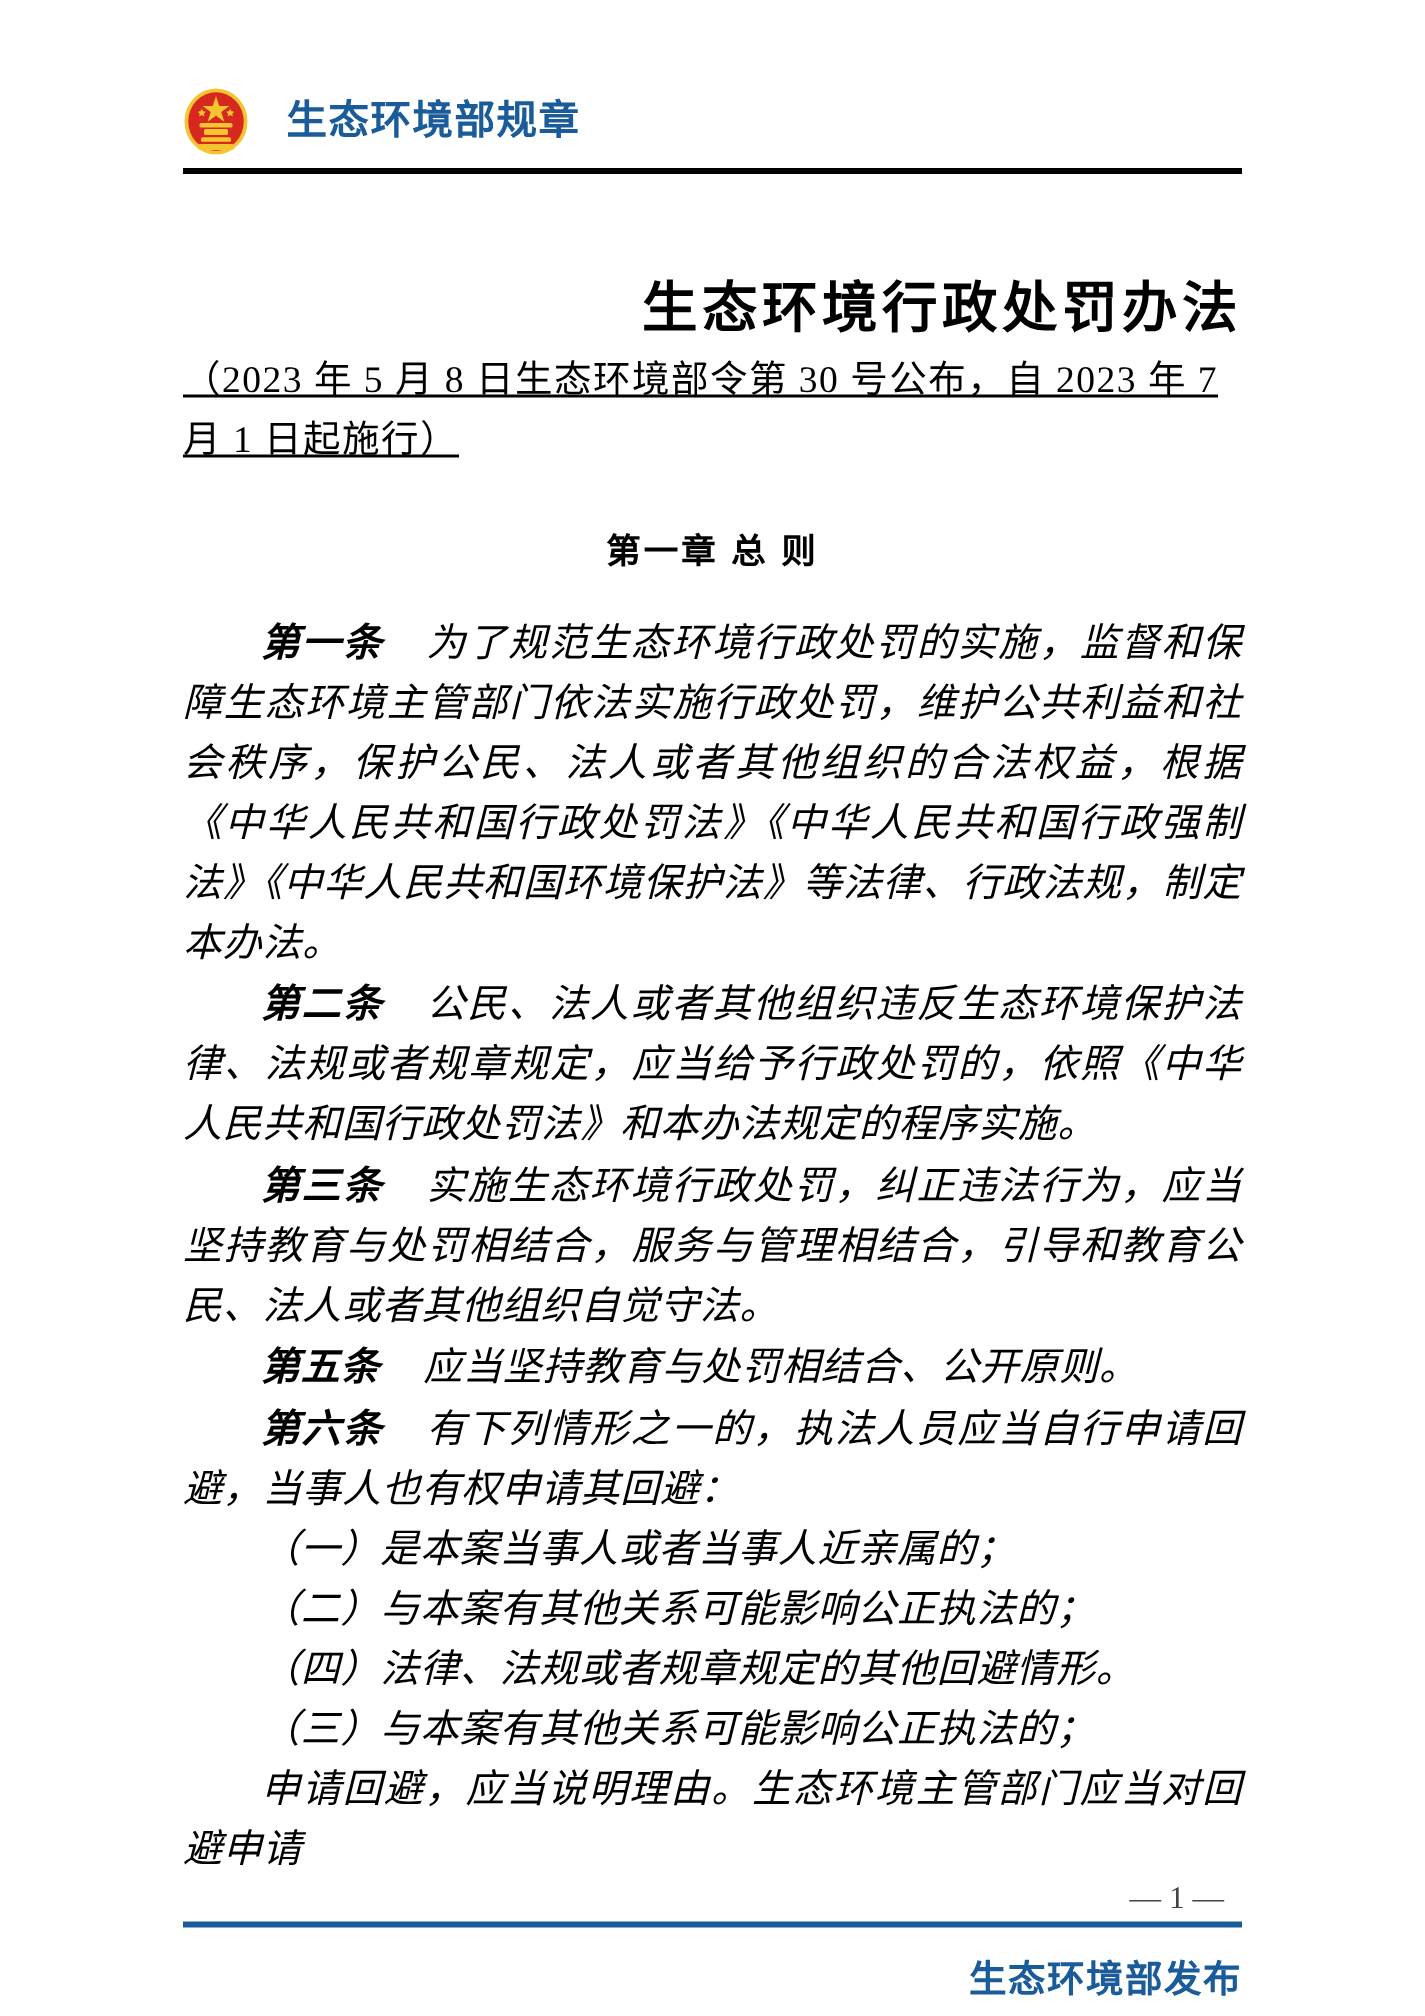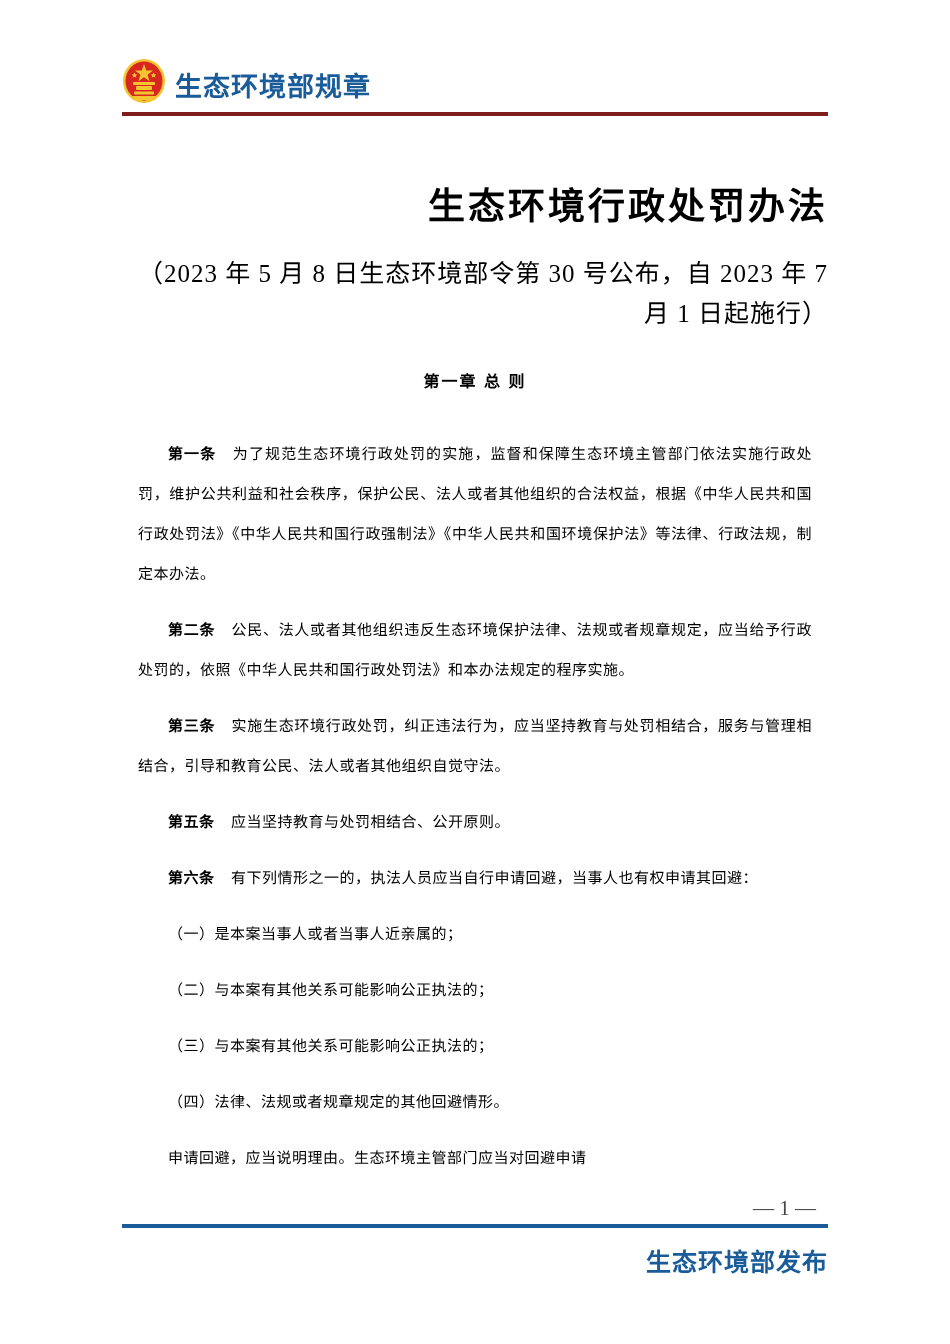--- a/index.html
+++ b/index.html
@@ -14,70 +14,72 @@
     display: flex;
     flex-direction: column;
     font-family: "Liberation Serif", "DejaVu Serif", serif;
     color: #000000;
     overflow: hidden;
   }
 
   
   .doc-header {
     display: flex;
-    align-items: flex-end;
-    gap: 9px;
+    align-items: flex-start;
+    gap: 25px;
     padding-bottom: 8px;
-    border-bottom: 4px solid #7f1d1d;
+    border-bottom: 4px solid #000000;
   }
   .emblem { width: 44px; height: 46px; flex: 0 0 auto; }
   .header-title {
     font-family: "Liberation Sans", "DejaVu Sans", sans-serif;
     font-size: 27px;
     font-weight: bold;
     color: #1a5c9a;
     letter-spacing: 1px;
   }
 
   
   .doc-title {
     margin-top: 68px;
     text-align: right;
     font-size: 37px;
     font-weight: bold;
     letter-spacing: 3px;
     line-height: 46px;
   }
   .doc-subtitle {
-    margin-top: 24px;
-    text-align: right;
+    margin-top: 4px;
+    text-align: left;
     font-size: 25px;
     line-height: 40px;
     letter-spacing: 1px;
+    text-decoration: underline;
   }
 
   
   .chapter-heading {
     margin-top: 34px;
     text-align: center;
     font-family: "Liberation Sans", "DejaVu Sans", sans-serif;
-    font-size: 16px;
+    font-size: 23px;
     font-weight: bold;
     letter-spacing: 2px;
   }
 
   
   .doc-body { margin-top: 26px; }
   .doc-body p {
-    margin: 16px;
-    font-size: 15px;
+    margin: 0;
+    font-size: 26px;
     line-height: 40px;
     text-indent: 2em;
     text-align: justify;
     letter-spacing: 0.5px;
+    font-style: italic;
   }
   .article-num {
     font-family: "Liberation Sans", "DejaVu Sans", sans-serif;
     font-weight: bold;
     padding-right: 1.1em;
   }
 
   
   .doc-footer { margin-top: auto; }
   .page-num {
@@ -138,22 +140,22 @@
       <span class="article-num">第三条</span><span>实施生态环境行政处罚，纠正违法行为，应当坚持教育与处罚相结合，服务与管理相结合，引导和教育公民、法人或者其他组织自觉守法。</span>
     </p>
     <p>
       <span class="article-num">第五条</span><span>应当坚持教育与处罚相结合、公开原则。</span>
     </p>
     <p>
       <span class="article-num">第六条</span><span>有下列情形之一的，执法人员应当自行申请回避，当事人也有权申请其回避：</span>
     </p>
     <p>（一）是本案当事人或者当事人近亲属的；</p>
     <p>（二）与本案有其他关系可能影响公正执法的；</p>
+    <p>（四）法律、法规或者规章规定的其他回避情形。</p>
     <p>（三）与本案有其他关系可能影响公正执法的；</p>
-    <p>（四）法律、法规或者规章规定的其他回避情形。</p>
     <p>申请回避，应当说明理由。生态环境主管部门应当对回避申请</p>
   </div>
 
   <div class="doc-footer">
     <div class="page-num">—  1  —</div>
     <div class="footer-line"></div>
     <div class="publisher">生态环境部发布</div>
   </div>
 
 </div>

